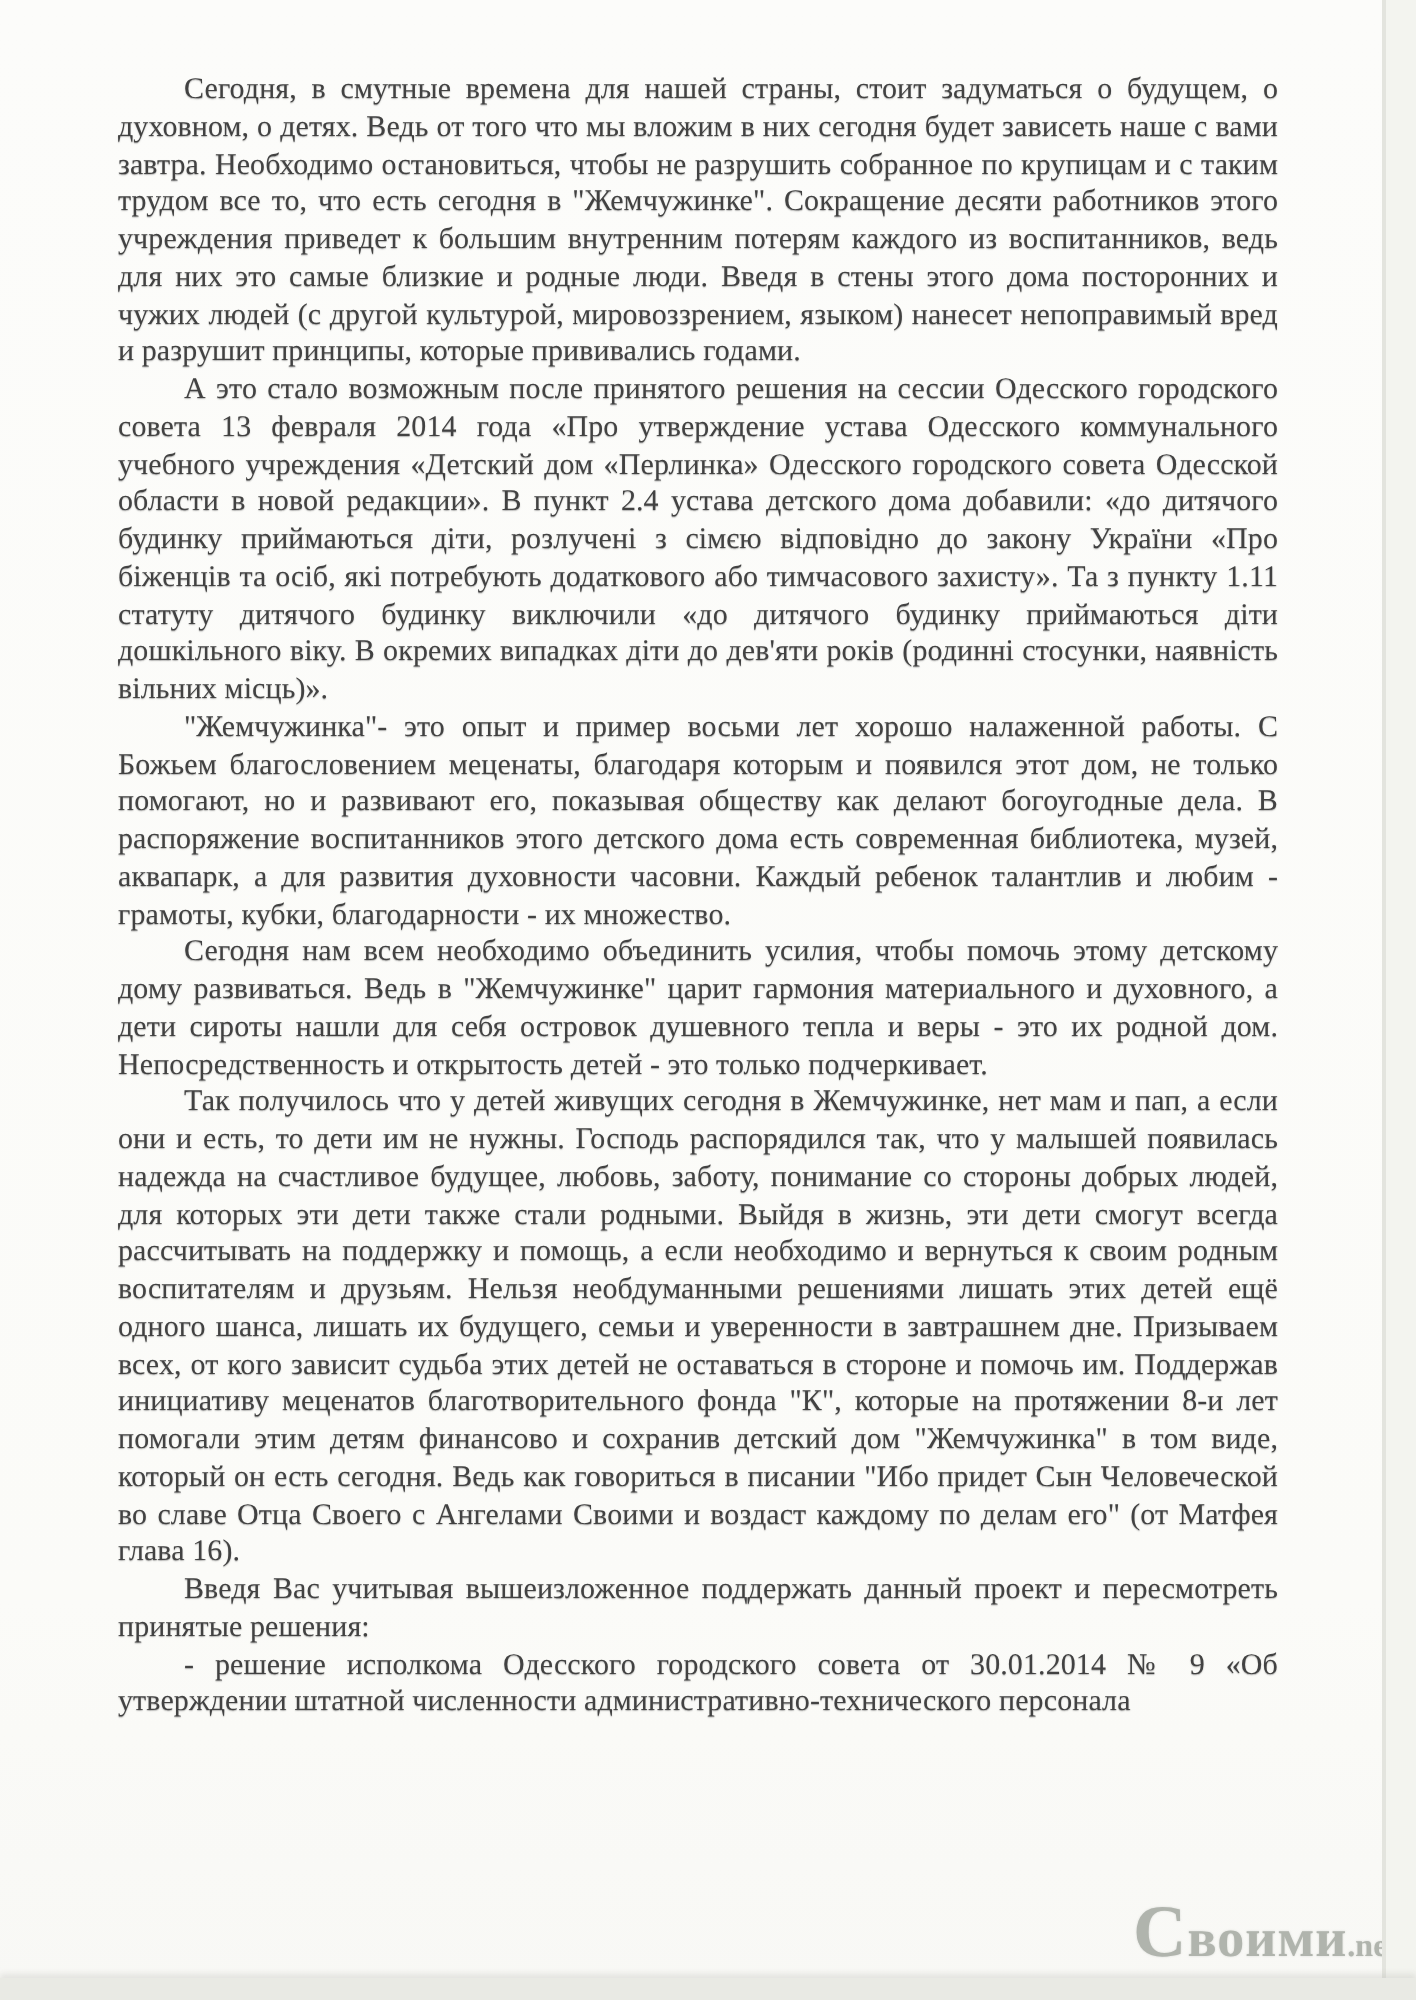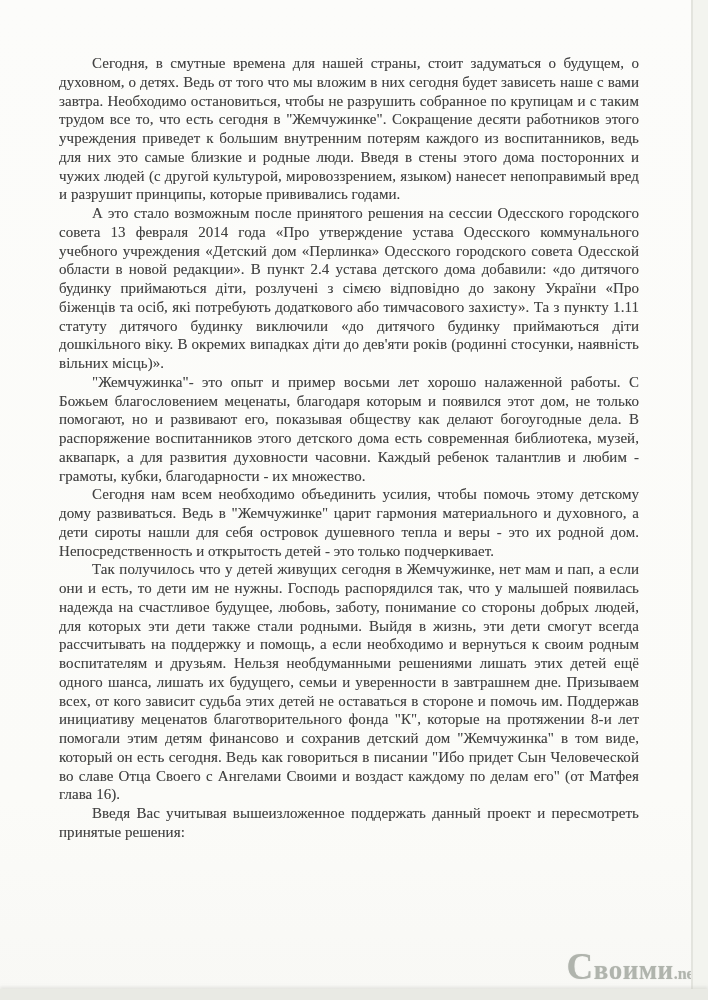--- a/index.html
+++ b/index.html
@@ -33,21 +33,21 @@
     position: absolute;
     left: 0;
     bottom: 0;
     width: 100%;
     height: 11px;
     background: #e9eae4;
     box-shadow: 0 -2px 3px rgba(190,190,182,0.35);
   }
   .content {
     position: absolute;
-    top: 54px;
+    top: 36px;
     left: 59px;
     width: 580px;
     text-align: justify;
     font-size: 15px;
     line-height: 18.75px;
     color: #424242;
     letter-spacing: 0.05px;
   }
   .para {
     margin: 0;
@@ -81,20 +81,21 @@
 
 <div class="scan">
 
   <div class="content">
     <p class="para">Сегодня, в смутные времена для нашей страны, стоит задуматься о будущем, о духовном, о детях.  Ведь от того что мы вложим в них сегодня будет зависеть наше с вами завтра. Необходимо остановиться, чтобы не разрушить собранное по крупицам и с таким трудом все то, что есть сегодня в "Жемчужинке". Сокращение десяти работников этого учреждения приведет к большим внутренним потерям каждого из воспитанников, ведь для них это самые близкие и родные люди. Введя в стены этого дома посторонних и чужих людей (с другой культурой, мировоззрением, языком) нанесет непоправимый вред и разрушит принципы, которые прививались годами.</p>
     <p class="para">А это стало возможным после принятого решения на сессии Одесского городского совета 13 февраля 2014 года «Про утверждение устава Одесского коммунального учебного учреждения «Детский дом «Перлинка» Одесского городского совета Одесской области в новой редакции». В пункт 2.4 устава детского дома добавили: «до дитячого будинку приймаються діти, розлучені з сімєю відповідно до закону України «Про біженців та осіб, які потребують додаткового або тимчасового захисту». Та з пункту 1.11 статуту дитячого будинку виключили «до дитячого будинку приймаються діти дошкільного віку. В окремих випадках діти до дев'яти років (родинні стосунки, наявність вільних місць)».</p>
     <p class="para">"Жемчужинка"- это опыт и пример восьми лет хорошо налаженной работы. С Божьем благословением меценаты, благодаря которым и появился этот дом, не только помогают, но и развивают его, показывая обществу как делают богоугодные дела. В распоряжение воспитанников этого детского дома есть современная библиотека, музей, аквапарк, а для развития духовности часовни. Каждый ребенок талантлив и любим - грамоты, кубки, благодарности - их множество.</p>
     <p class="para">Сегодня нам всем необходимо объединить усилия, чтобы помочь этому детскому дому развиваться. Ведь в "Жемчужинке" царит гармония материального и духовного, а дети сироты нашли для себя островок душевного тепла и веры - это их родной дом. Непосредственность и открытость детей - это только подчеркивает.</p>
     <p class="para">Так получилось что у детей живущих сегодня в Жемчужинке, нет мам и пап, а если они и есть, то дети им не нужны. Господь распорядился так, что у малышей появилась надежда на счастливое будущее, любовь, заботу, понимание со стороны добрых людей, для которых эти дети также стали родными. Выйдя в жизнь, эти дети смогут всегда рассчитывать на поддержку и помощь, а если необходимо и вернуться к своим родным воспитателям и друзьям. Нельзя необдуманными решениями лишать этих детей ещё одного шанса, лишать их будущего, семьи и уверенности в завтрашнем дне.  Призываем всех, от кого зависит судьба этих детей не оставаться в стороне и помочь им. Поддержав инициативу меценатов благотворительного фонда "К", которые на протяжении 8-и лет помогали этим детям финансово и сохранив детский дом "Жемчужинка" в том виде, который он есть сегодня. Ведь как говориться в писании "Ибо придет Сын Человеческой во славе Отца Своего с Ангелами Своими и воздаст каждому по делам его" (от Матфея глава 16).</p>
     <p class="para">Введя Вас учитывая вышеизложенное поддержать данный проект и пересмотреть принятые решения:</p>
+    <p class="para">- решение исполкома Одесского городского совета от 30.01.2014 № 9 «Об утверждении штатной численности административно-технического персонала</p>
   </div>
 
   <div class="watermark"><span class="wm-main">Своими</span><span class="wm-suffix">.net</span></div>
 
   <div class="edge-right"></div>
   <div class="edge-bottom"></div>
 
 </div>
 
 </body></html>

